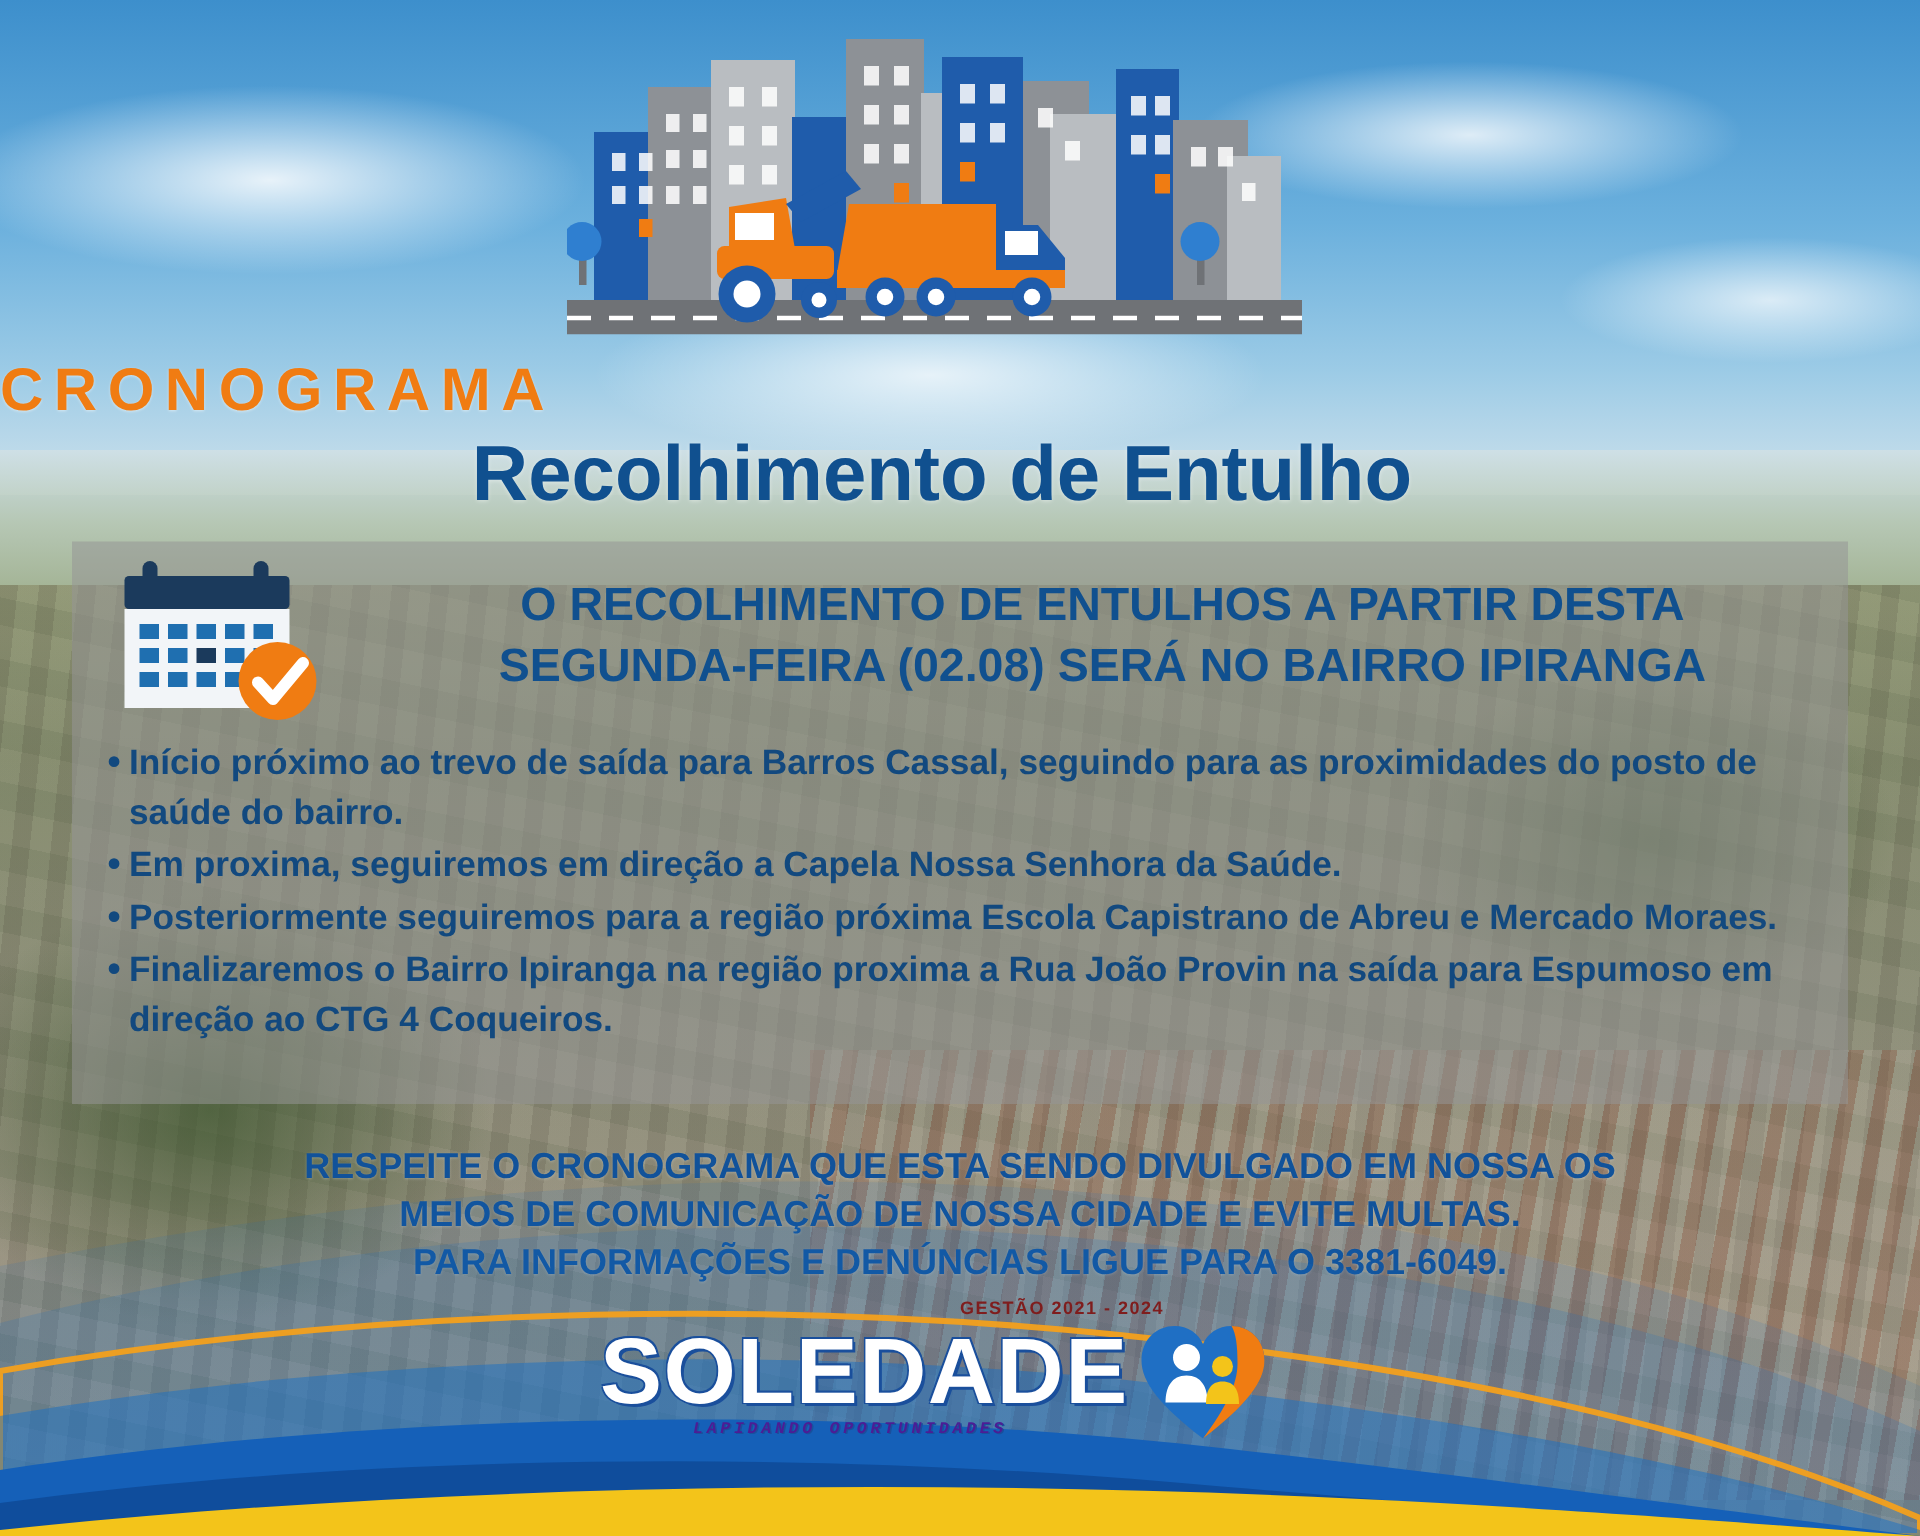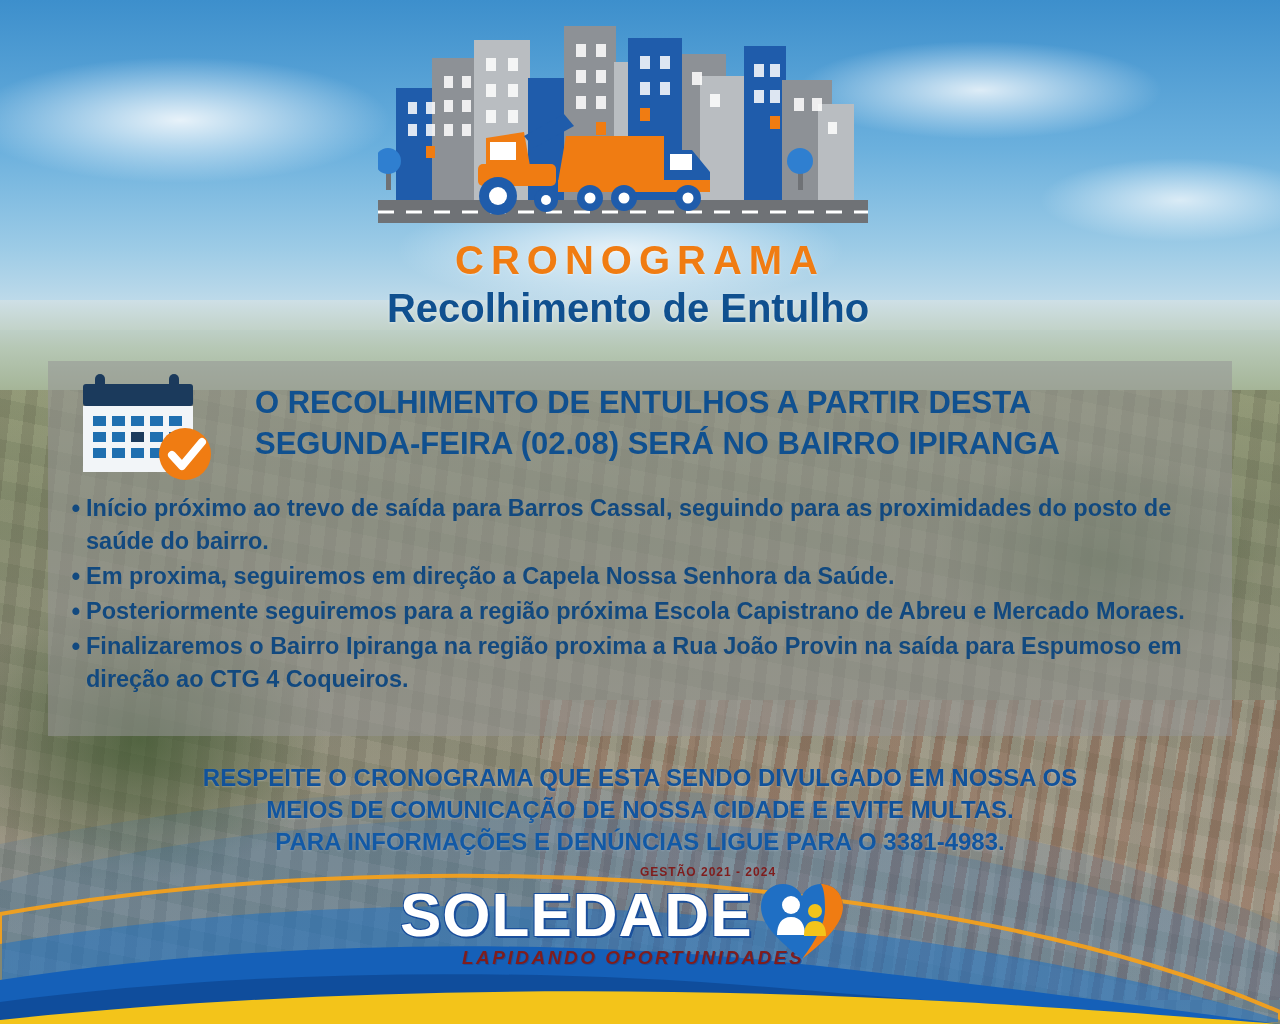--- a/index.html
+++ b/index.html
@@ -80,33 +80,33 @@
     top: 18px;
     width: 490px;
     height: 205px;
   }
 
   
   .title-cronograma {
     position: absolute;
     top: 238px;
     width: 1280px;
-    text-align: center;
+    text-align: left;
     font-size: 40px;
     font-weight: bold;
     letter-spacing: 7px;
     color: #f07c12;
     text-shadow: 0 1px 2px rgba(255,255,255,0.5);
   }
   .title-main {
     position: absolute;
     top: 286px;
     width: 1256px;
     text-align: center;
-    font-size: 40px;
+    font-size: 52px;
     font-weight: bold;
     color: #10508f;
     text-shadow: 0 1px 3px rgba(255,255,255,0.45);
   }
 
   
   .panel {
     position: absolute;
     left: 48px;
     top: 361px;
@@ -119,21 +119,21 @@
     left: 77px;
     top: 370px;
     width: 160px;
     height: 120px;
   }
   .headline {
     position: absolute;
     left: 255px;
     top: 382px;
     width: 960px;
-    text-align: left;
+    text-align: center;
     font-size: 31px;
     font-weight: bold;
     line-height: 41px;
     color: #10508f;
   }
   .bullets {
     position: absolute;
     left: 66px;
     top: 492px;
     width: 1160px;
@@ -198,26 +198,27 @@
     font-size: 62px;
     font-weight: bold;
     color: #ffffff;
     letter-spacing: 1px;
     text-shadow: 2px 2px 0 #1a4f9c, -1px -1px 0 #1a4f9c, 1px -1px 0 #1a4f9c, -1px 1px 0 #1a4f9c;
   }
   .logo-tag {
     position: absolute;
     left: 62px;
     top: 82px;
-    font-size: 19px;
+    font-size: 11px;
     font-weight: bold;
     font-style: italic;
     letter-spacing: 2.5px;
-    color: #7f1d1d;
+    color: #4c1d95;
     text-shadow: 1px 1px 0 #1a4f9c;
+    font-family: Liberation Mono, monospace;
   }
   .logo-gestao {
     position: absolute;
     left: 240px;
     top: 0px;
     font-size: 12px;
     font-weight: bold;
     letter-spacing: 1px;
     color: #7f1d1d;
   }
@@ -394,21 +395,21 @@
     </div>
     <div class="row">
       <div class="dot">•</div>
       <div class="txt"> Finalizaremos o Bairro  Ipiranga  na região proxima a Rua  João Provin na saída para Espumoso  em direção ao CTG 4 Coqueiros.</div>
     </div>
   </div>
 
   <div class="notice">
     <div>RESPEITE O CRONOGRAMA QUE ESTA SENDO DIVULGADO EM NOSSA OS</div>
     <div>MEIOS DE COMUNICAÇÃO DE NOSSA CIDADE E EVITE MULTAS.</div>
-    <div>PARA INFORMAÇÕES E DENÚNCIAS LIGUE PARA O 3381-4983.</div>
+    <div>PARA INFORMAÇÕES E DENÚNCIAS LIGUE PARA O 3381-6049.</div>
   </div>
 
   <div class="wave-wrap">
     <svg width="1280" height="250" viewBox="0 0 1280 250" xmlns="http://www.w3.org/2000/svg" preserveAspectRatio="none">
       <path d="M0,70 C300,10 560,0 820,30 C1020,54 1160,96 1280,150 L1280,250 L0,250 Z" fill="#1a6fc4" opacity="0.12"></path>
       <path d="M0,108 C240,46 520,28 790,58 C1010,82 1160,126 1280,180 L1280,250 L0,250 Z" fill="#1a6fc4" opacity="0.18"></path>
       <path d="M0,140 C250,96 540,90 800,122 C1020,148 1170,190 1280,238 L1280,250 L0,250 Z" fill="none" stroke="#f3a01c" stroke-width="4" opacity="0.95"></path>
       <path d="M0,170 C260,126 560,120 820,154 C1030,180 1170,212 1280,246 L1280,250 L0,250 Z" fill="#1a6fc4" opacity="0.5"></path>
       <path d="M0,206 C260,166 560,162 820,192 C1030,216 1170,236 1280,250 L1280,250 L0,250 Z" fill="#1560b8"></path>
       <path d="M0,228 C240,196 520,192 780,214 C990,232 1150,244 1280,250 L1280,250 L0,250 Z" fill="#0f4d9c"></path>

